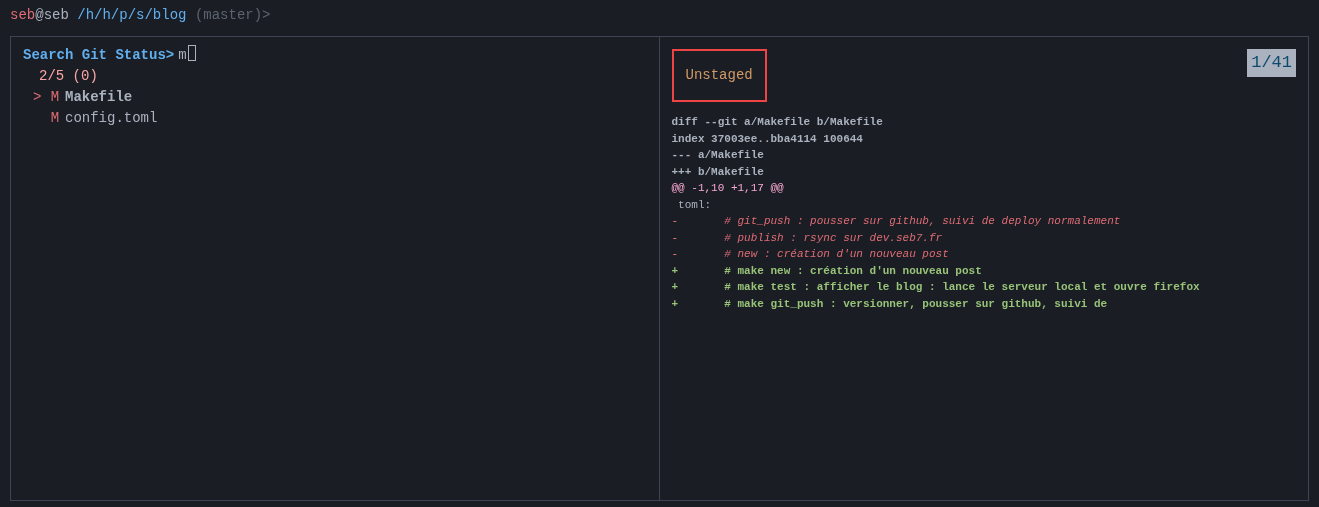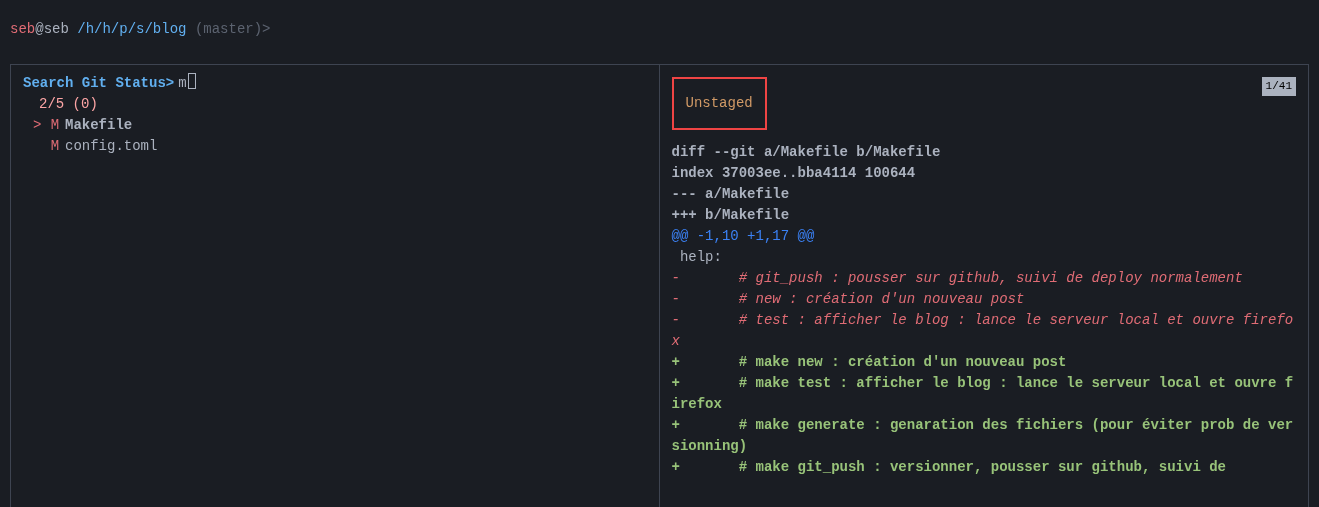--- a/index.html
+++ b/index.html
@@ -11,21 +11,21 @@
       background: #1a1d23;
       color: #abb2bf;
       font-family: 'Consolas', 'Monaco', 'Courier New', monospace;
       font-size: 14px;
       line-height: 1.5;
       width: 1319px;
       height: 507px;
       overflow: hidden;
     }
     .prompt-line {
-      padding: 19px 10px;
+      padding: 5px 10px;
     }
     .user { color: #e06c75; }
     .at { color: #abb2bf; }
     .host { color: #abb2bf; }
     .path { color: #61afef; }
     .branch { color: #5c6370; }
     .arrow { color: #5c6370; }
     
     .main-container {
       border: 1px solid #3e4451;
@@ -112,37 +112,37 @@
       color: #d19a66;
       padding: 14px 12px;
       margin-bottom: 12px;
     }
     
     .line-counter {
       position: absolute;
       top: 12px;
       right: 12px;
       background: #abb2bf;
-      color: #000000;
+      color: #0c4a6e;
       padding: 1px 4px;
+      font-size: 17px;
+    }
+    
+    .diff-content {
       font-size: 11px;
-    }
-    
-    .diff-content {
-      font-size: 14px;
       line-height: 1.5;
     }
     
     .diff-header {
       color: #abb2bf;
       font-weight: bold;
     }
     
     .diff-hunk {
-      color: #3b82f6;
+      color: #f9a8d4;
     }
     
     .diff-context {
       color: #abb2bf;
     }
     
     .diff-removed {
       color: #e06c75;
       font-style: italic;
     }
@@ -189,23 +189,22 @@
   <div class="right-panel">
     <div class="line-counter">1/41</div>
     <div class="unstaged-badge">Unstaged</div>
     
     <div class="diff-content">
       <div class="diff-line diff-header">diff --git a/Makefile b/Makefile</div>
       <div class="diff-line diff-header">index 37003ee..bba4114 100644</div>
       <div class="diff-line diff-header">--- a/Makefile</div>
       <div class="diff-line diff-header">+++ b/Makefile</div>
       <div class="diff-line diff-hunk">@@ -1,10 +1,17 @@</div>
-      <div class="diff-line diff-context"> help:</div>
+      <div class="diff-line diff-context"> toml:</div>
       <div class="diff-line diff-removed">-       # git_push : pousser sur github, suivi de deploy normalement</div>
+      <div class="diff-line diff-removed">-       # publish : rsync sur dev.seb7.fr</div>
       <div class="diff-line diff-removed">-       # new : création d'un nouveau post</div>
-      <div class="diff-line diff-removed">-       # test : afficher le blog : lance le serveur local et ouvre firefox</div>
       <div class="diff-line diff-added">+       # make new : création d'un nouveau post</div>
       <div class="diff-line diff-added">+       # make test : afficher le blog : lance le serveur local et ouvre firefox</div>
-      <div class="diff-line diff-added">+       # make generate : genaration des fichiers (pour éviter prob de versionning)</div>
       <div class="diff-line diff-added">+       # make git_push : versionner, pousser sur github, suivi de</div>
     </div>
   </div>
 </div>
 
 </body></html>

